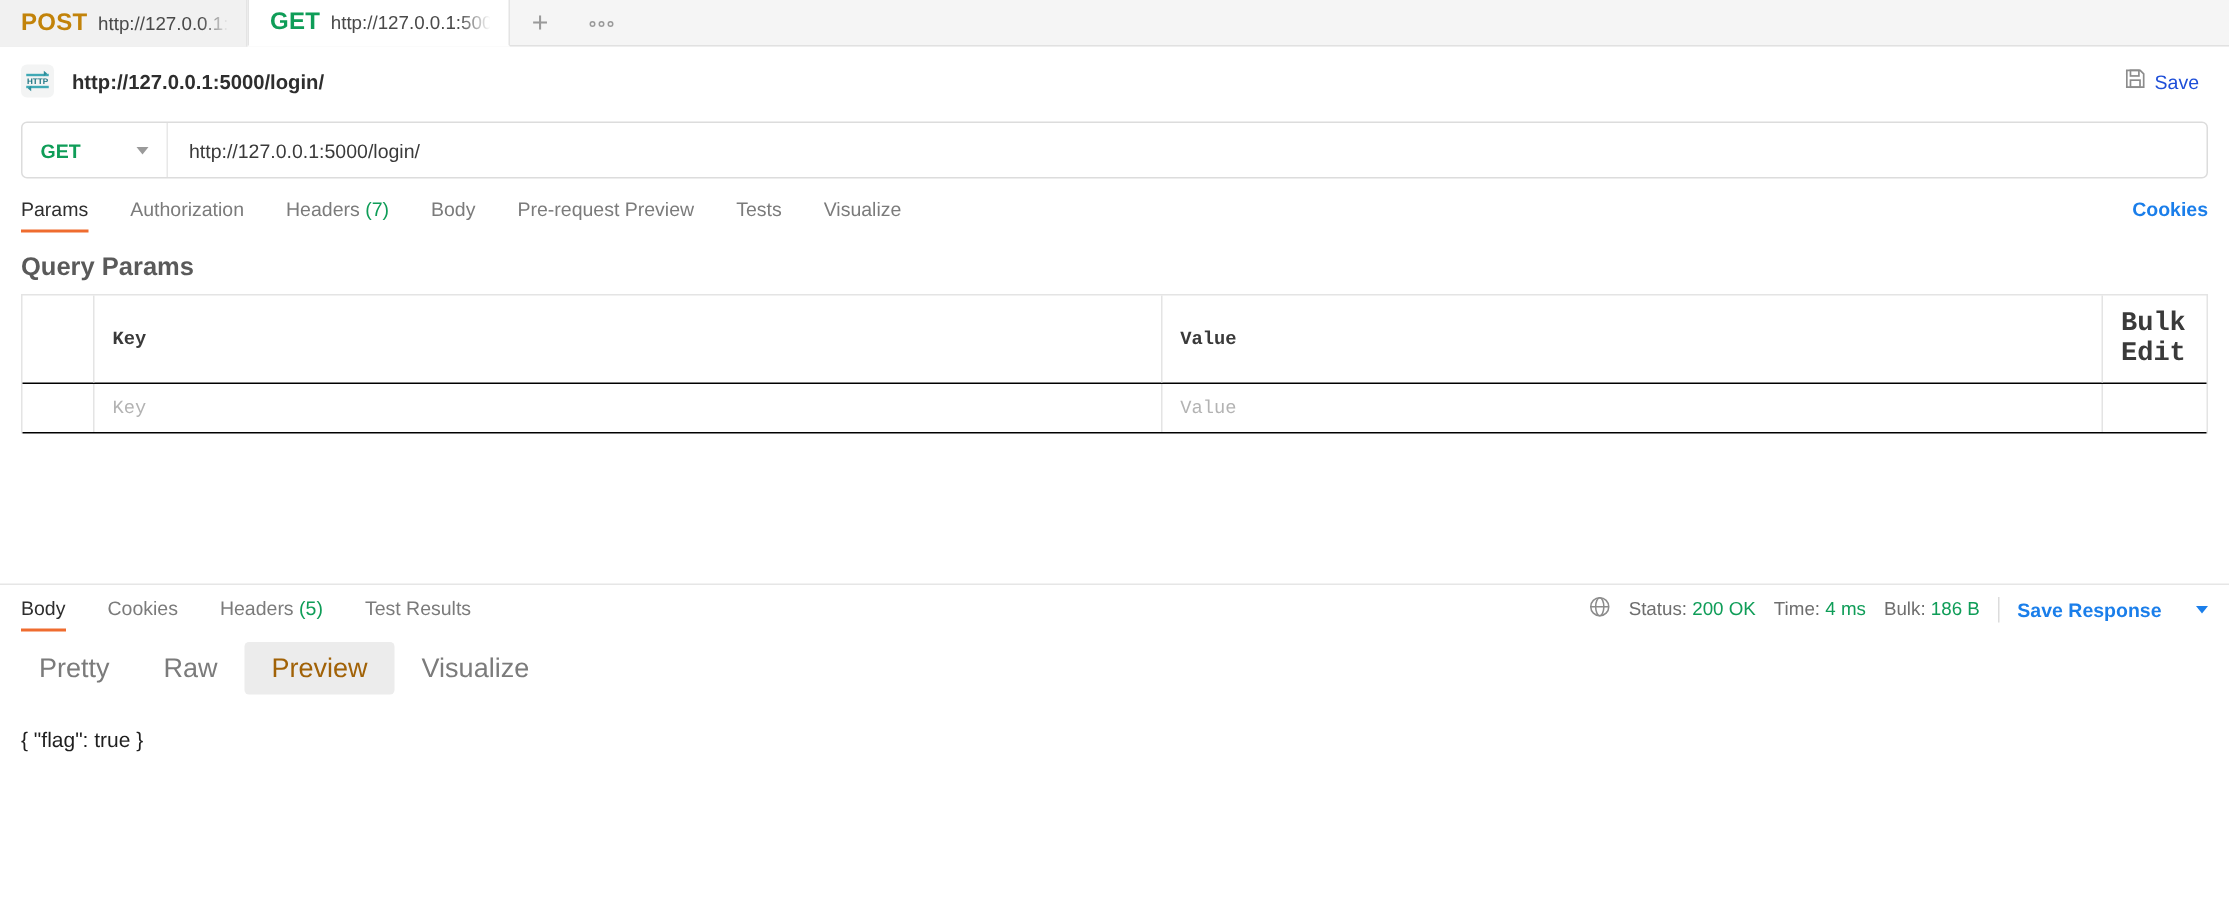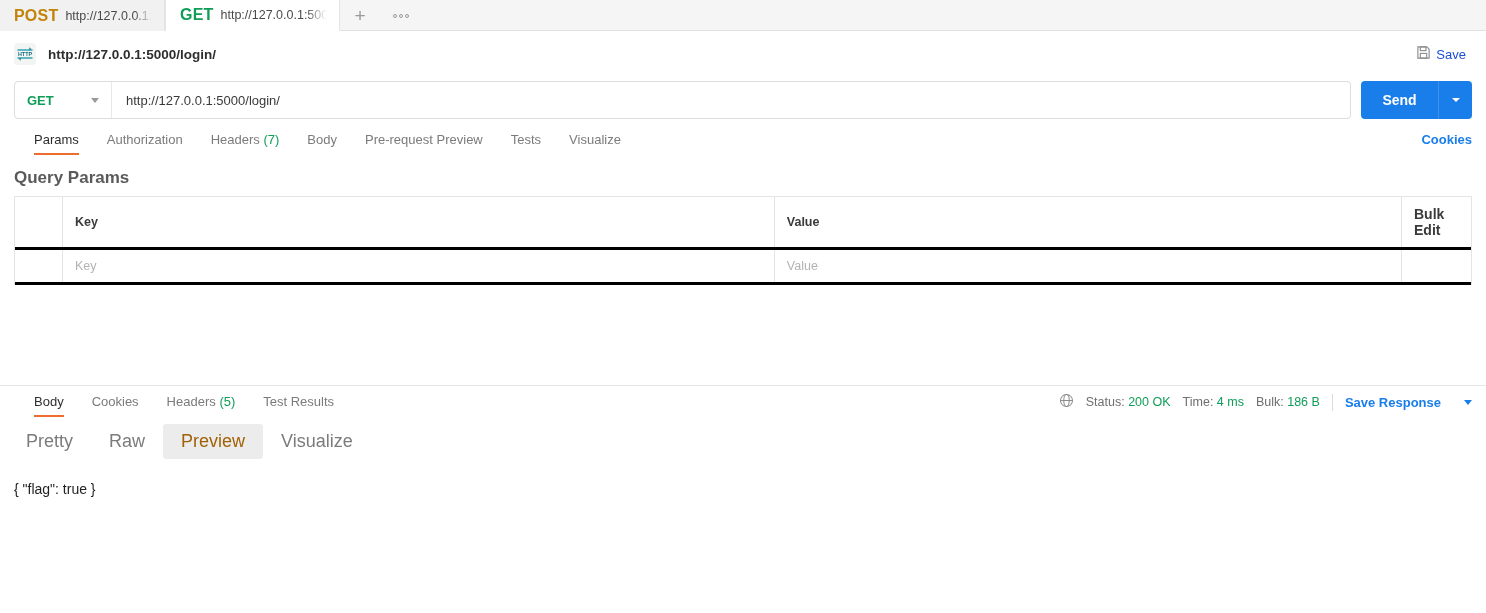--- a/index.html
+++ b/index.html
@@ -179,21 +179,21 @@
   }
   .rtab {
     font-size: 13px;
     color: #7b7b7b;
     padding: 0 0 8px 0;
     margin-right: 28px;
     cursor: pointer;
     position: relative;
     white-space: nowrap;
   }
-  .rtab.active { color: #2e2e2e; margin-left: 20px; }
+  .rtab.active { color: #2e2e2e; }
   .rtab.active::after {
     content: "";
     position: absolute;
     left: 0; right: 0; bottom: 0;
     height: 2px;
     background: #ef6c2f;
   }
   .rtab .count { color: #0f9d58; }
   .cookies-link {
     margin-left: auto;
@@ -209,36 +209,36 @@
     font-size: 17px;
     font-weight: bold;
     color: #5a5a5a;
     padding: 13px 14px 8px 14px;
   }
   .param-table {
     margin: 0 14px;
     border: 1px solid #e4e4e4;
     border-bottom: none;
   }
-  .ptr { display: flex; border-bottom: 3px solid #000000; }
+  .ptr { display: flex; border-bottom: 1px solid #000000; font-family: Liberation Mono, monospace; }
   .pcell {
     padding: 9px 12px;
     font-size: 12.5px;
     border-right: 1px solid #e4e4e4;
     display: flex;
     align-items: center;
   }
   .pcell:last-child { border-right: none; }
   .pc-check { width: 48px; flex: 0 0 48px; }
   .pc-key   { flex: 1 1 auto; width: 715px; }
   .pc-val   { flex: 1 1 auto; width: 630px; }
   .pc-bulk  { width: 69px; flex: 0 0 69px; justify-content: center; }
   .ptr.head .pcell { font-weight: bold; color: #3a3a3a; }
   .ptr.body .pcell { color: #b3b3b3; }
-  .bulk-edit { color: #3a3a3a; font-weight: bold; cursor: pointer; font-size: 14px; }
+  .bulk-edit { color: #3a3a3a; font-weight: bold; cursor: pointer; font-size: 18px; }
 
   
   .resp-divider {
     border-top: 1px solid #e6e6e6;
     margin-top: 100px;
   }
   .resp-tabs-row {
     display: flex;
     align-items: flex-end;
     padding: 0 14px;
@@ -325,26 +325,20 @@
 </div>
 
 <div class="urlbar-row">
   <div class="url-box">
     <div class="method-select">
       <span class="mlabel">GET</span>
       <span class="chev"></span>
     </div>
     <div class="url-input">http://127.0.0.1:5000/login/</div>
   </div>
-  <div class="send-group">
-    <div class="send-btn">Send</div>
-    <div class="send-caret">
-      <span class="chev"></span>
-    </div>
-  </div>
 </div>
 
 <div class="req-tabs-row">
   <div class="rtab active">
     <span>Params</span>
   </div>
   <div class="rtab">
     <span>Authorization</span>
   </div>
   <div class="rtab">

